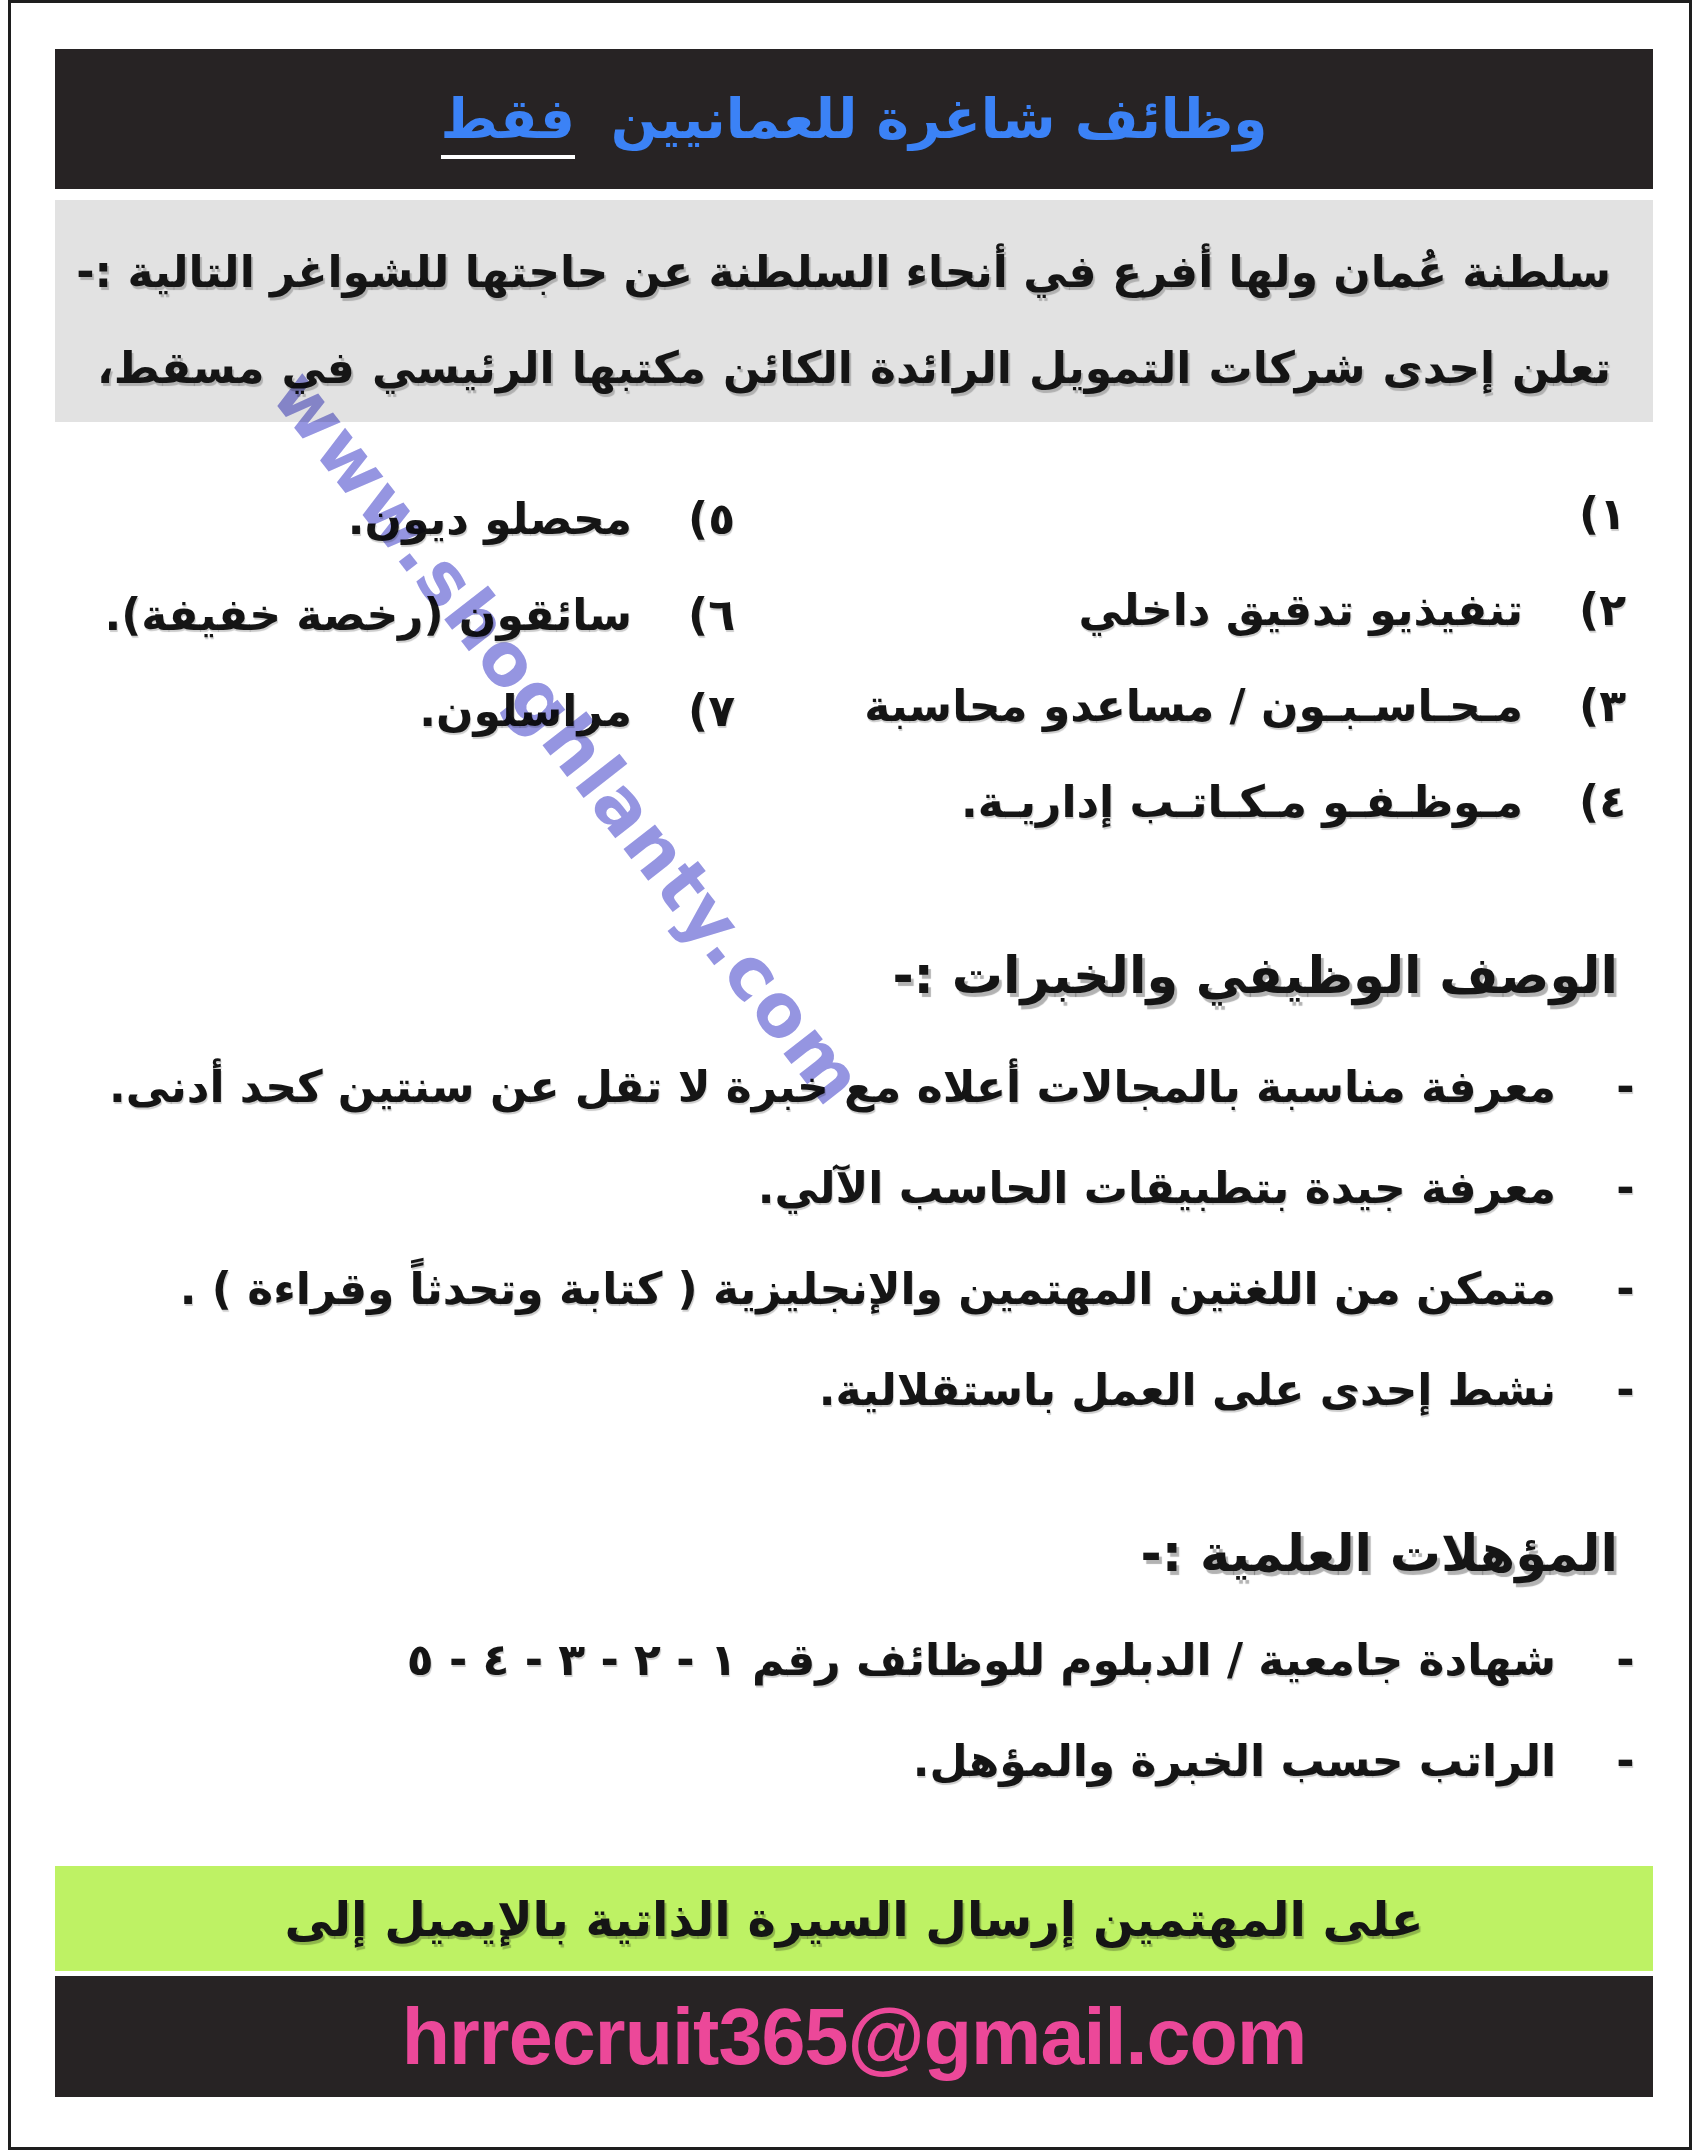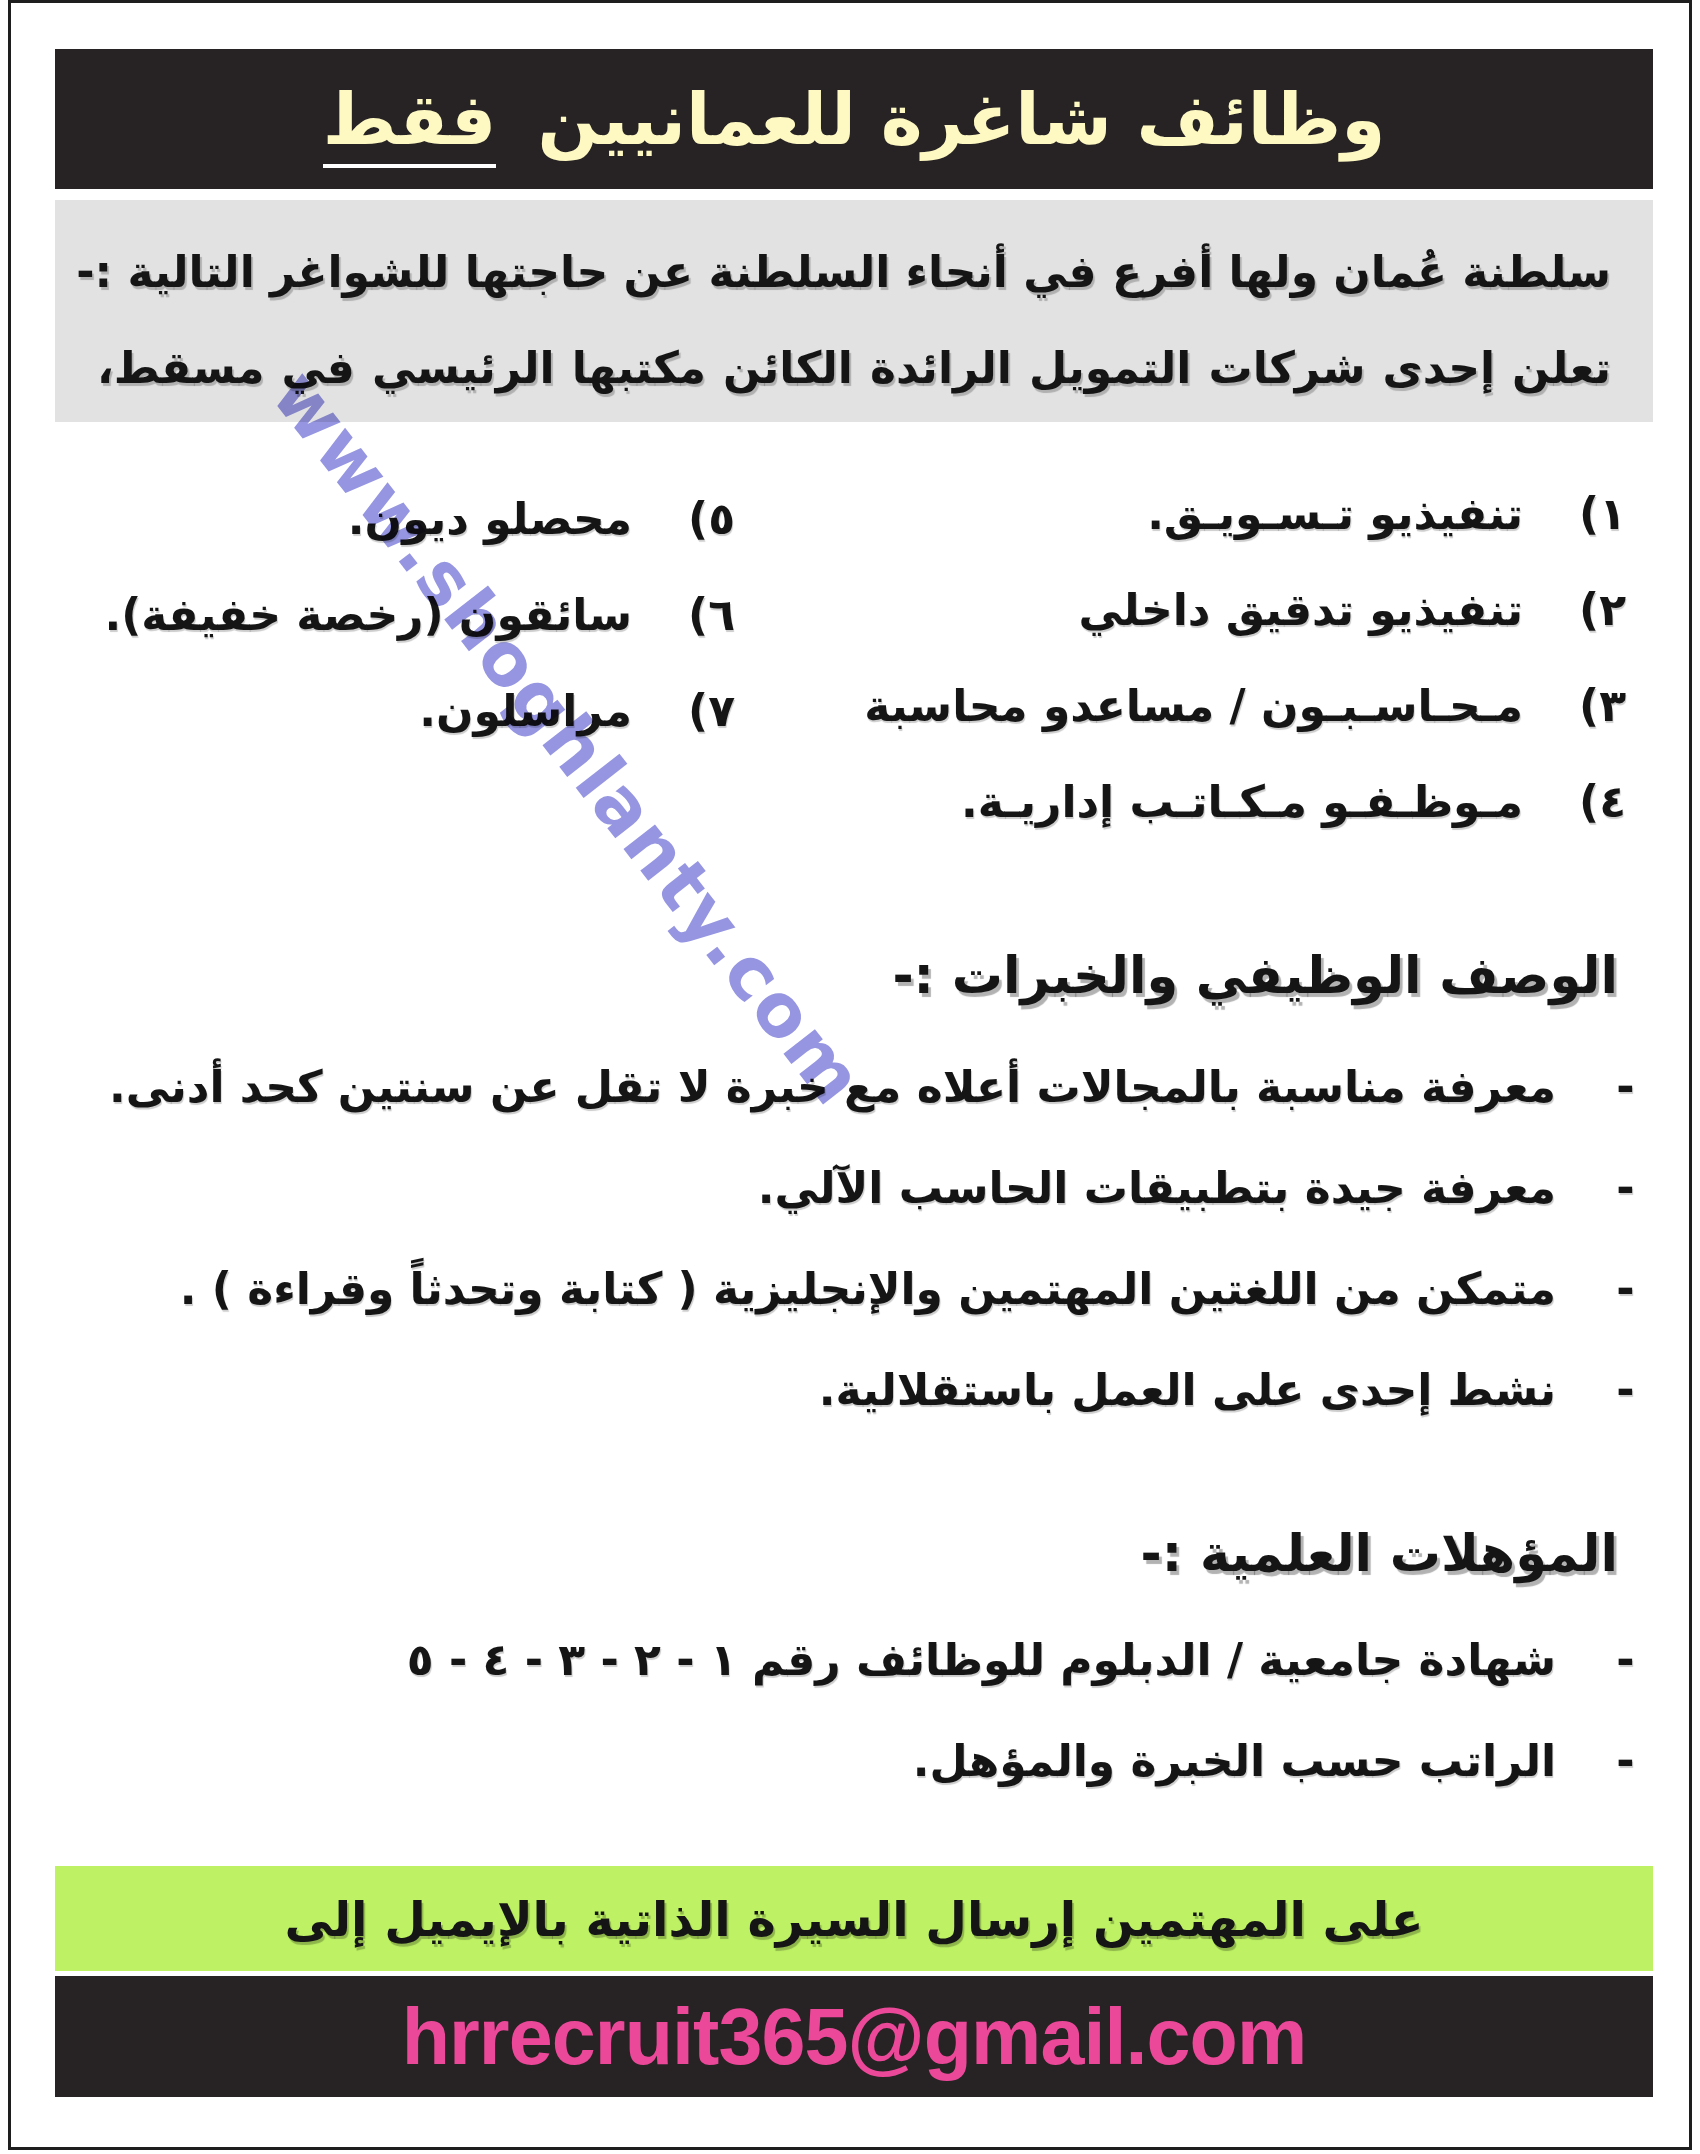--- a/index.html
+++ b/index.html
@@ -12,21 +12,21 @@
     position:absolute;left:8.3px;top:0;width:1684px;height:2150px;
     border:3.7px solid #1e1e1e;box-sizing:border-box;pointer-events:none;
   }
   
   .banner{
     position:absolute;left:55px;top:49px;width:1598px;height:140px;
     background:#272324;display:flex;align-items:center;justify-content:center;
     direction:rtl;
   }
   .banner .t{
-    color:#fef9c3;font-size:71px;font-weight:bold;white-space:nowrap;
+    color:#3b82f6;font-size:55px;font-weight:bold;white-space:nowrap;
   }
   .banner .t .last{border-bottom:4.6px solid #ffffff;padding-bottom:3.7px;margin-right:16.5px;}
   
   .intro{
     position:absolute;left:55px;top:200px;width:1598px;height:222px;
     background:#e2e2e2;direction:rtl;box-sizing:border-box;
     padding:24px 42px 0 42px;
   }
   .intro .line{
     font-size:44px;font-weight:bold;line-height:96px;white-space:nowrap;
@@ -106,21 +106,20 @@
   </div>
 
   <div class="intro">
     <div class="line">سلطنة عُمان ولها أفرع في أنحاء السلطنة عن حاجتها للشواغر التالية :-</div>
     <div class="line">تعلن إحدى شركات التمويل الرائدة الكائن مكتبها الرئيسي في مسقط،</div>
   </div>
 
   <div class="joblist col-right">
     <div class="row">
       <span class="num">١)</span>
-      <span>تنفيذيو تـسـويـق.</span>
     </div>
     <div class="row">
       <span class="num">٢)</span>
       <span>تنفيذيو تدقيق داخلي</span>
     </div>
     <div class="row">
       <span class="num">٣)</span>
       <span>مـحـاسـبـون / مساعدو محاسبة</span>
     </div>
     <div class="row">

